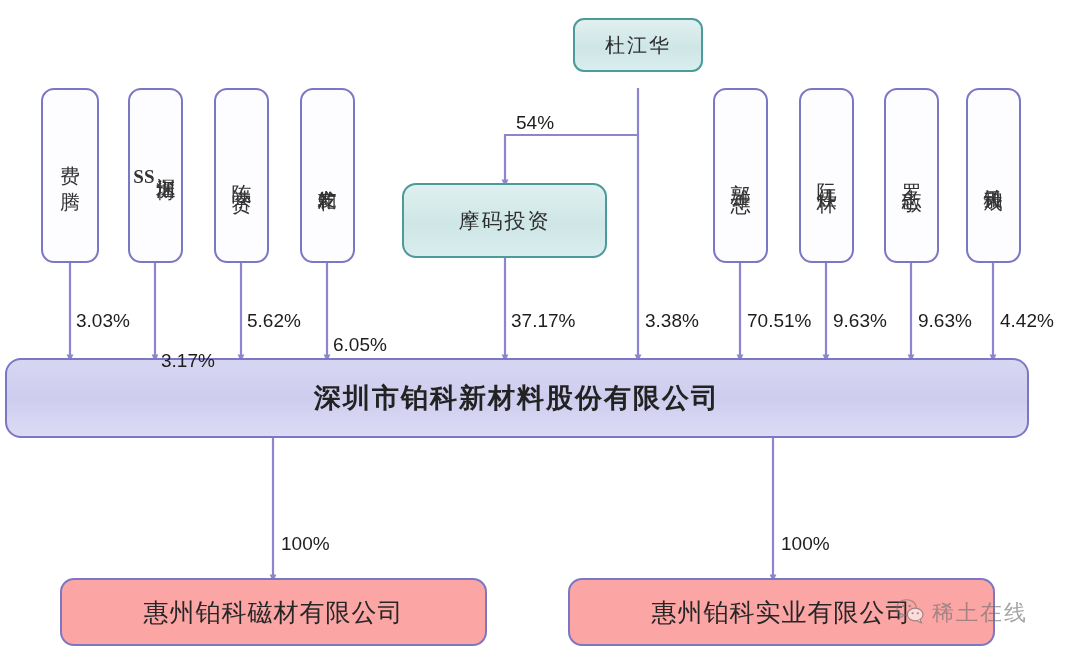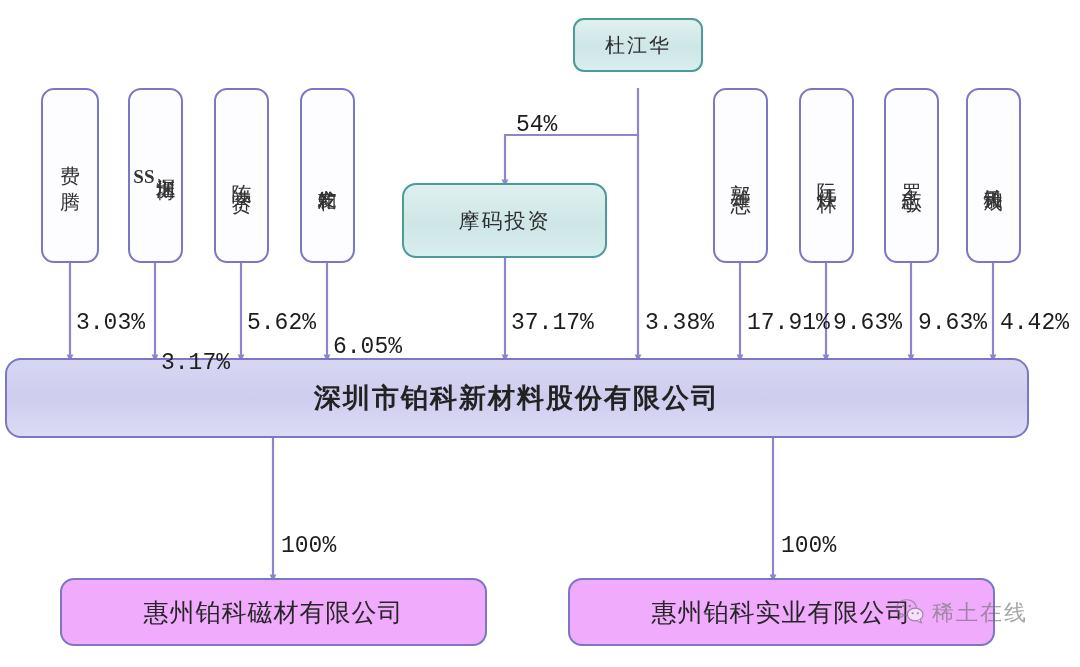--- a/index.html
+++ b/index.html
@@ -37,28 +37,28 @@
   }
   .node.teal.small{border-radius:11px;font-size:20px;}
 
   .node.main{
     border:2.5px solid #7b77c4;border-radius:16px;
     background:linear-gradient(180deg,#d7d6f2 0%,#cfcdee 50%,#dcdbf5 100%);
     font-size:27px;font-weight:bold;letter-spacing:2px;color:#222;
   }
 
   .node.sub{
-    border:2.5px solid #7b77c4;border-radius:14px;background:#f0abfc;
+    border:2.5px solid #7b77c4;border-radius:14px;background:#fca5a5;
     font-size:25px;letter-spacing:1px;color:#262626;
   }
 
   
   .pct{
-    position:absolute;font-size:23px;color:#1d1d1d;white-space:nowrap;
-    font-family:Liberation Mono, monospace;
+    position:absolute;font-size:19px;color:#1d1d1d;white-space:nowrap;
+    font-family:Liberation Sans, sans-serif;
   }
 
   
   .watermark{
     position:absolute;display:flex;align-items:flex-start;gap:7px;
     opacity:.62;color:#6f6f6f;pointer-events:none;
   }
   .watermark .wm-text{font-size:22px;letter-spacing:2px;}
   .watermark .wm-logo{width:30px;height:26px;}
 </style>
@@ -146,21 +146,21 @@
   </div>
 
   <div class="pct" style="left:516px;top:112px;">54%</div>
 
   <div class="pct" style="left:76px;top:310px;">3.03%</div>
   <div class="pct" style="left:161px;top:328px;margin-top:22px;">3.17%</div>
   <div class="pct" style="left:247px;top:310px;">5.62%</div>
   <div class="pct" style="left:333px;top:310px;margin-top:24px;">6.05%</div>
   <div class="pct" style="left:511px;top:310px;">37.17%</div>
   <div class="pct" style="left:645px;top:310px;">3.38%</div>
-  <div class="pct" style="left:747px;top:310px;">17.91%</div>
+  <div class="pct" style="left:747px;top:310px;">70.51%</div>
   <div class="pct" style="left:833px;top:310px;">9.63%</div>
   <div class="pct" style="left:918px;top:310px;">9.63%</div>
   <div class="pct" style="left:1000px;top:310px;">4.42%</div>
 
   <div class="pct" style="left:281px;top:533px;">100%</div>
   <div class="pct" style="left:781px;top:533px;">100%</div>
 
   <div class="watermark" style="left:895px;top:598px;">
     <svg class="wm-logo" viewBox="0 0 34 30">
       <ellipse cx="13" cy="11" rx="11.3" ry="9" fill="none" stroke="#6f6f6f" stroke-width="1.4"></ellipse>

